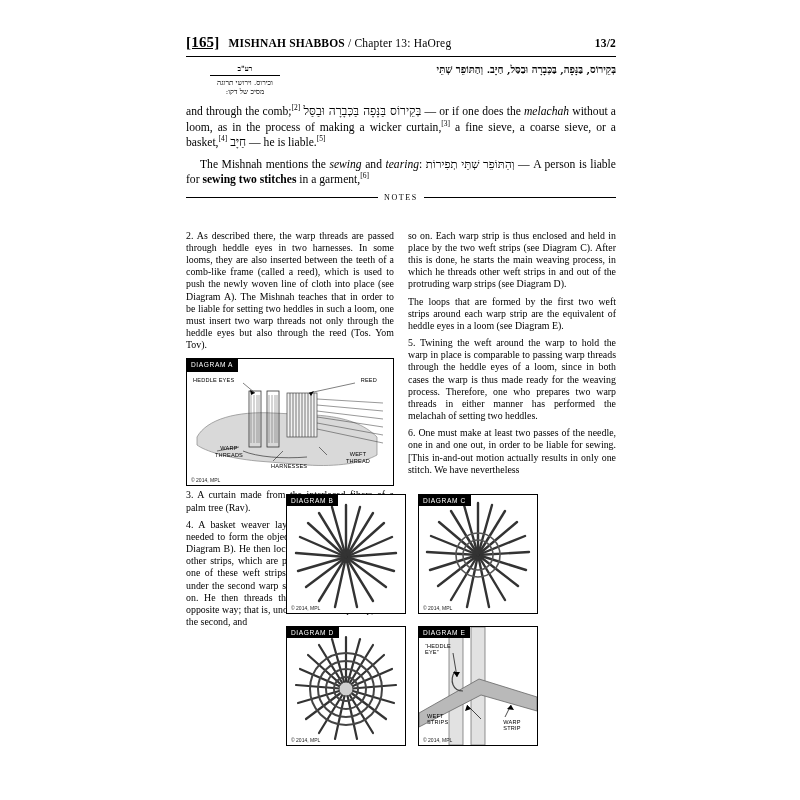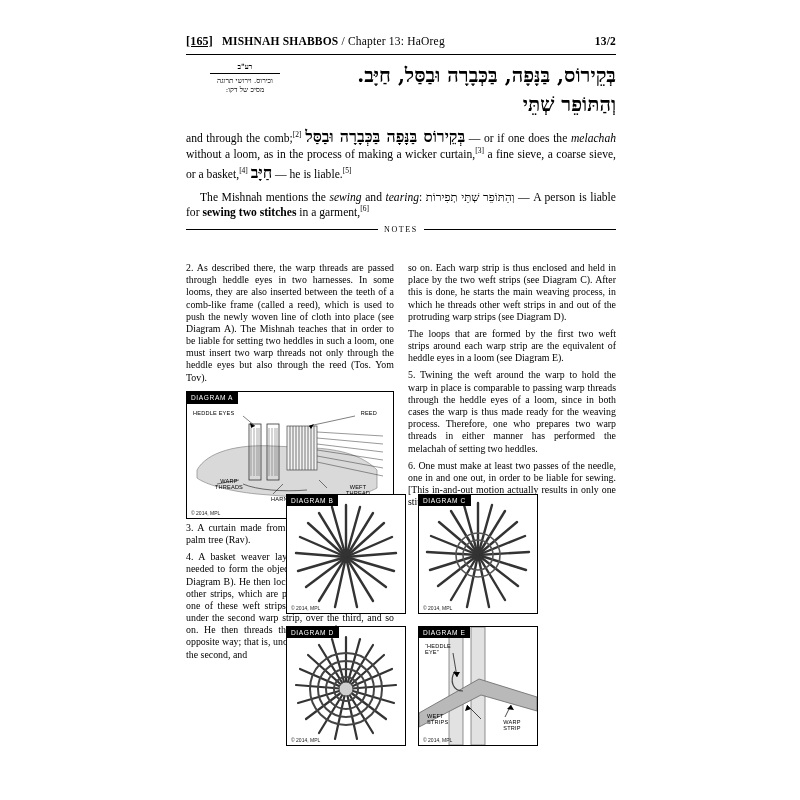--- a/index.html
+++ b/index.html
@@ -36,21 +36,21 @@
     font-family: "Liberation Serif", serif;
     font-size: 11.5px;
     letter-spacing: .2px;
     padding-bottom: 5px;
   }
   .hdr-left {
     display: flex;
     align-items: baseline;
     gap: 9px;
   }
-  .hdr-bracket { font-weight: bold; font-size: 12px; text-decoration: underline; }
+  .hdr-bracket { font-weight: bold; font-size: 15px; text-decoration: underline; }
   .hdr-title { font-weight: bold; font-size: 11.5px; }
   .hdr-title .light { font-weight: normal; }
   .hdr-title .ital { font-weight: normal; }
   .hdr-right { font-weight: bold; font-size: 11.5px; }
 
   .rule {
     border-top: 1px solid #000;
     margin: 0 0 6px 0;
   }
 
@@ -60,21 +60,21 @@
     flex-direction: row-reverse;
     align-items: flex-start;
     justify-content: flex-start;
     gap: 10px;
     margin-bottom: 7px;
   }
   .heb-main {
     direction: rtl;
     font-family: "DejaVu Serif", serif;
     font-weight: bold;
-    font-size: 20px;
+    font-size: 10px;
     line-height: 1.45;
     text-align: right;
     flex: 1 1 auto;
   }
   .heb-side {
     direction: rtl;
     text-align: center;
     font-family: "DejaVu Serif", serif;
     font-size: 7.2px;
     line-height: 1.35;
@@ -94,22 +94,22 @@
 
   
   .trans {
     font-size: 11.6px;
     line-height: 1.32;
     text-align: justify;
     margin-bottom: 6px;
   }
   .trans .heb {
     font-family: "DejaVu Serif", serif;
-    font-weight: bold;
-    font-size: 16px;
+    font-weight: normal;
+    font-size: 12px;
     direction: rtl;
     unicode-bidi: isolate;
   }
   .trans b { font-weight: normal; }
   .trans i { font-style: italic; }
   sup { font-size: 7.5px; vertical-align: super; line-height: 0; }
 
   .trans2 {
     font-size: 11.6px;
     line-height: 1.32;

